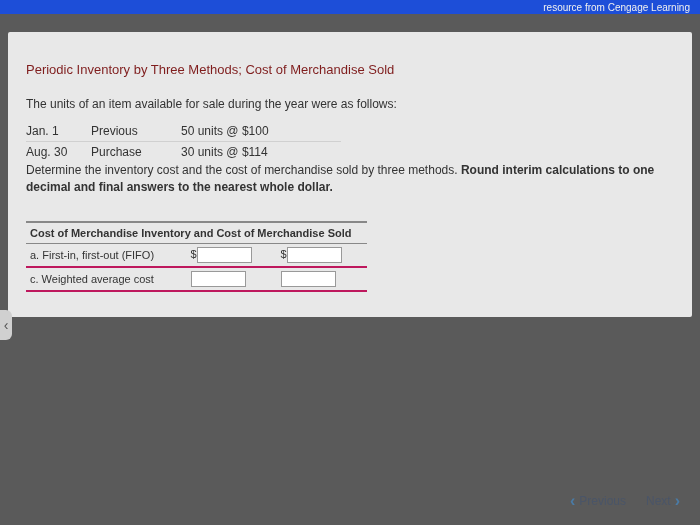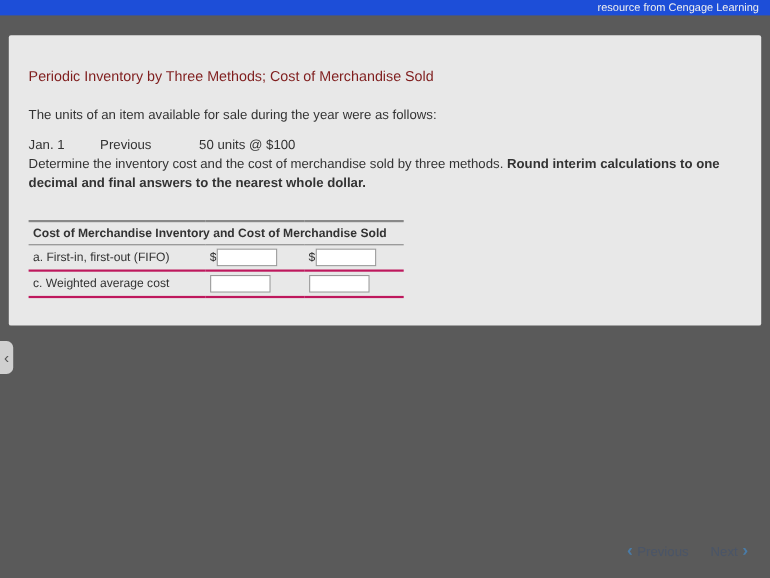--- a/index.html
+++ b/index.html
@@ -156,20 +156,25 @@
 <div class="content-panel">
   <div class="title">Periodic Inventory by Three Methods; Cost of Merchandise Sold</div>
   <div class="intro">The units of an item available for sale during the year were as follows:</div>
 
   <table class="data-table">
     <tbody>
         <tr>
       <td>Jan. 1</td>
       <td>Previous</td>
       <td>50 units @ $100</td>
+    </tr>
+    <tr>
+      <td>Aug. 30</td>
+      <td>Purchase</td>
+      <td>30 units @ $114</td>
     </tr>
   </tbody>
     </table>
 
   <div class="desc">
     <span>Determine the inventory cost and the cost of merchandise sold by three methods. </span><b>Round interim calculations to one decimal and final answers to the nearest whole dollar.</b>
   </div>
 
   <div class="answer-section">
     <table class="answer-table">

